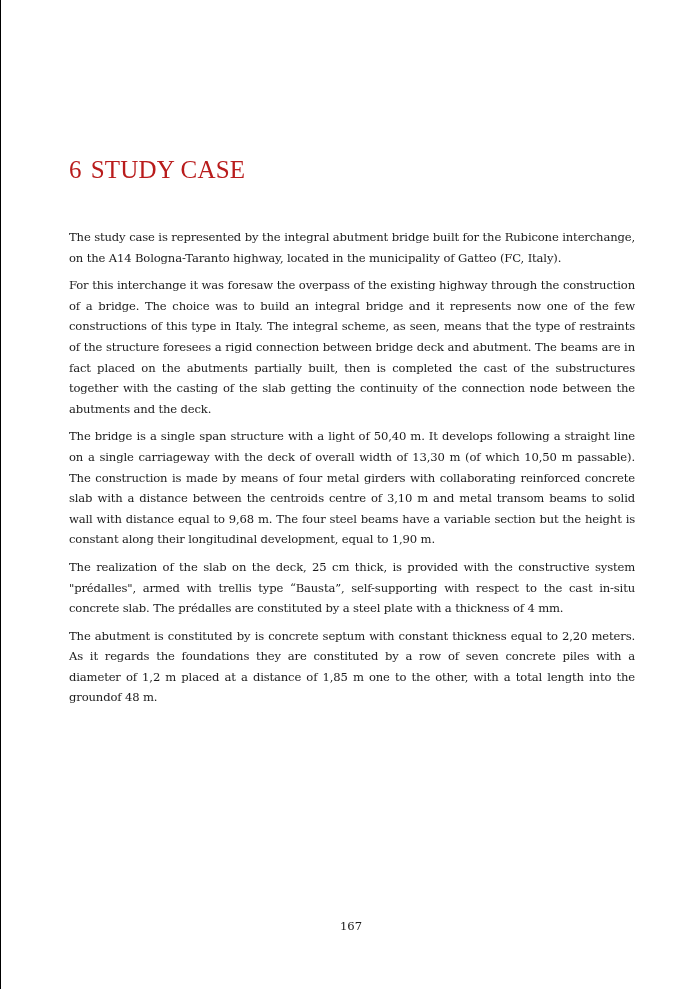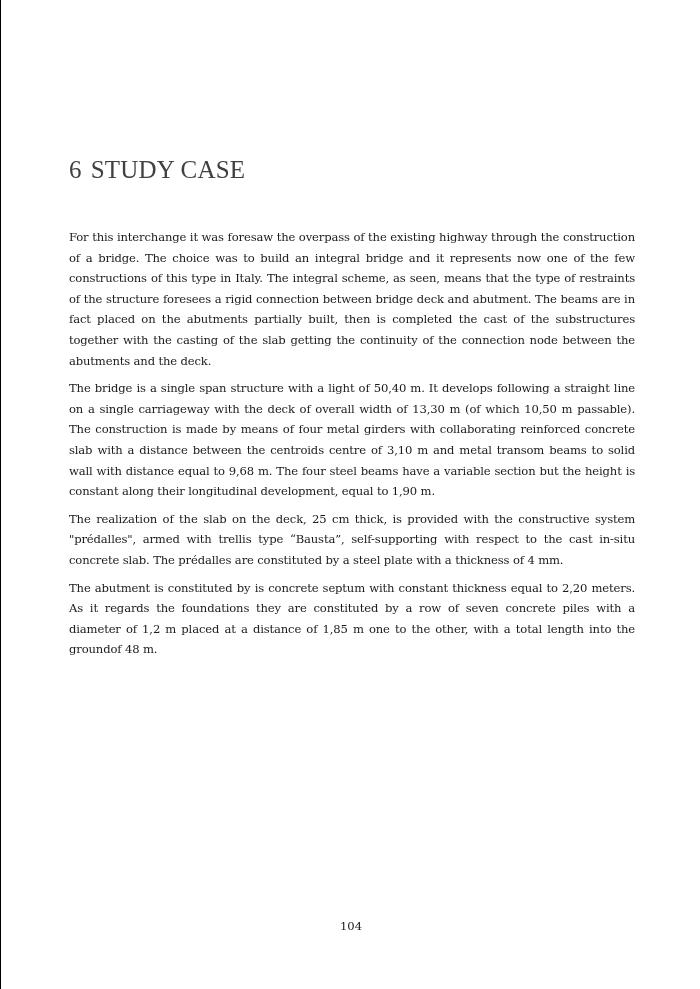--- a/index.html
+++ b/index.html
@@ -23,21 +23,21 @@
       height: 989px;
     }
     .chapter-title {
       position: absolute;
       left: 68px;
       top: 156px;
       margin: 0;
       font-family: "Liberation Serif", "DejaVu Serif", serif;
       font-size: 25px;
       font-weight: normal;
-      color: #404040;
+      color: #b91c1c;
       letter-spacing: 0.2px;
       white-space: nowrap;
     }
     .chapter-title .num {
       margin-right: 9px;
     }
     .body-text {
       position: absolute;
       left: 68px;
       top: 227px;
@@ -64,21 +64,22 @@
     }
   </style>
 </head>
 <body>
 
 <div class="page">
 
   <h1 class="chapter-title"><span class="num">6</span><span>STUDY CASE</span></h1>
 
   <div class="body-text">
+    <p>The study case is represented by the integral abutment bridge built for the Rubicone interchange, on the A14 Bologna-Taranto highway, located in the municipality of Gatteo (FC, Italy).</p>
     <p>For this interchange it was foresaw the overpass of the existing highway through the construction of a bridge. The choice was to build an integral bridge and it represents now one of the few constructions of this type in Italy. The integral scheme, as seen, means that the type of restraints of the structure foresees a rigid connection between bridge deck and abutment. The beams are in fact placed on the abutments partially built, then is completed the cast of the substructures together with the casting of the slab getting the continuity of the connection node between the abutments and the deck.</p>
     <p>The bridge is a single span structure with a light of 50,40 m. It develops following a straight line on a single carriageway with the deck of overall width of 13,30 m (of which 10,50 m passable). The construction is made by means of four metal girders with collaborating reinforced concrete slab with a distance between the centroids centre of 3,10 m and metal transom beams to solid wall with distance equal to 9,68 m. The four steel beams have a variable section but the height is constant along their longitudinal development, equal to 1,90 m.</p>
     <p>The realization of the slab on the deck, 25 cm thick, is provided with the constructive system "prédalles", armed with trellis type “Bausta”, self-supporting with respect to the cast in-situ concrete slab. The prédalles are constituted by a steel plate with a thickness of 4 mm.</p>
     <p>The abutment is constituted by is concrete septum with constant thickness equal to 2,20 meters. As it regards the foundations they are constituted by a row of seven concrete piles with a diameter of 1,2 m placed at a distance of 1,85 m one to the other, with a total length into the groundof 48 m.</p>
   </div>
 
-  <div class="page-number">104</div>
+  <div class="page-number">167</div>
 
 </div>
 
 </body></html>

